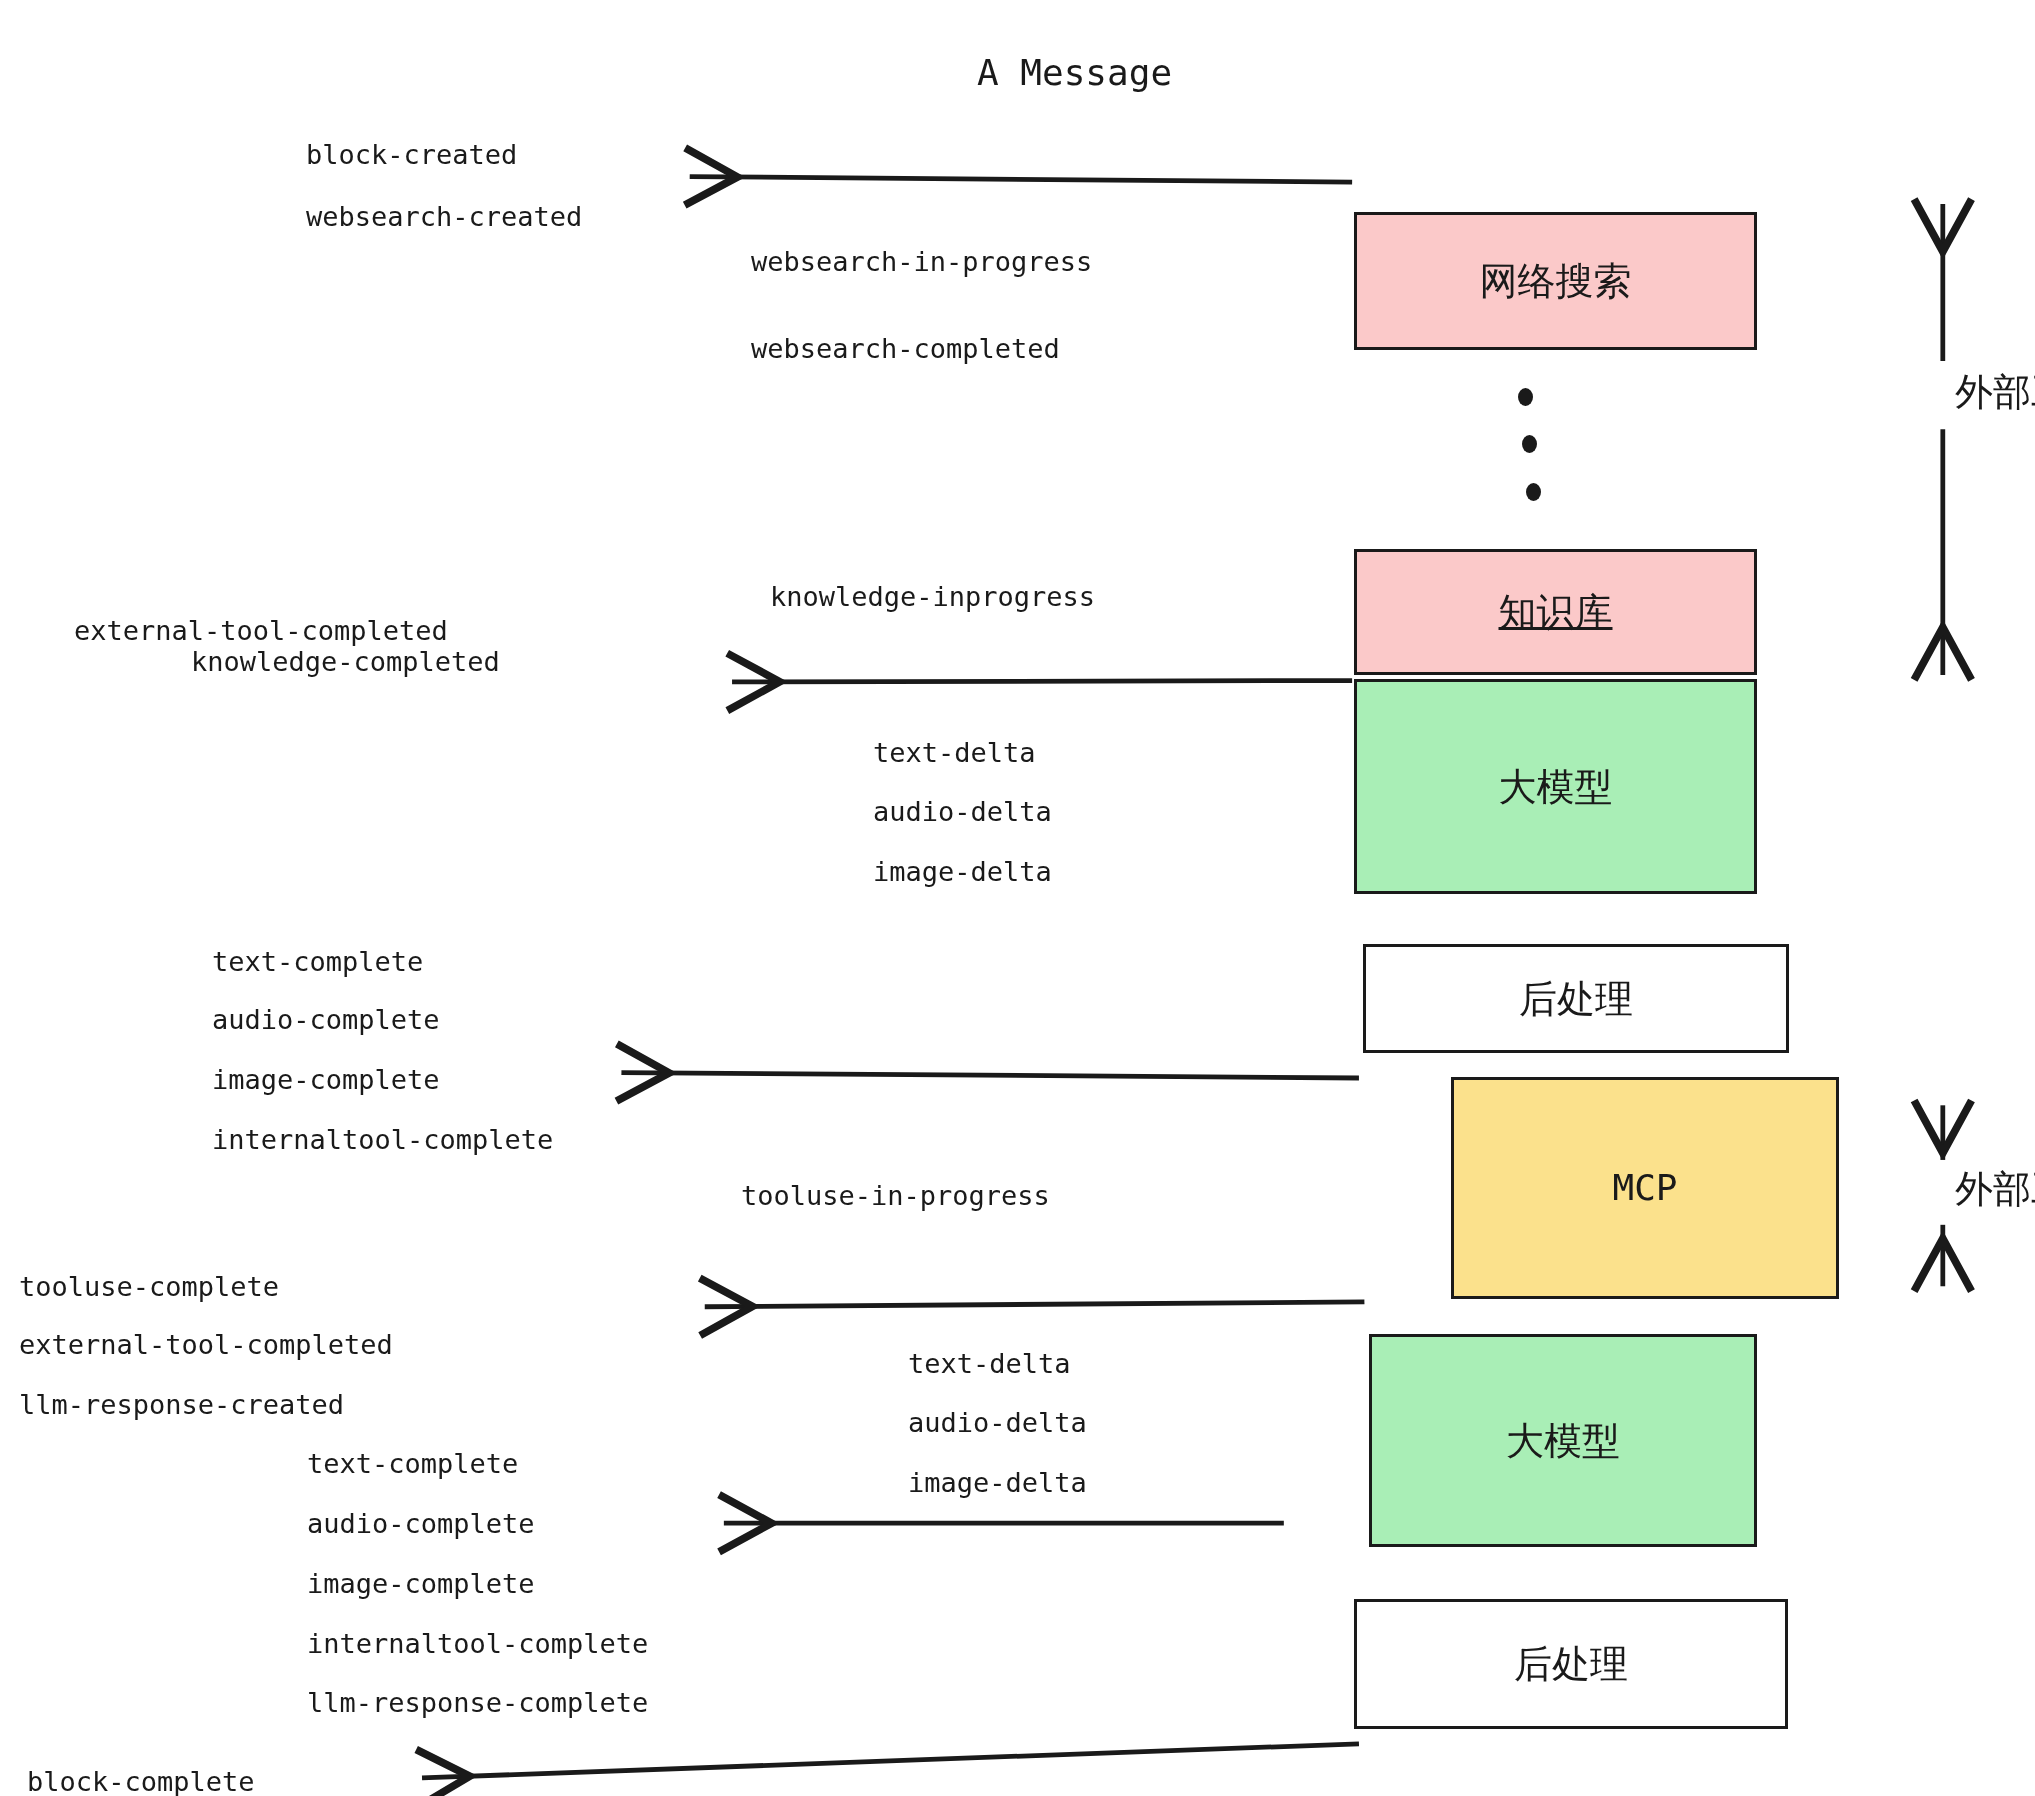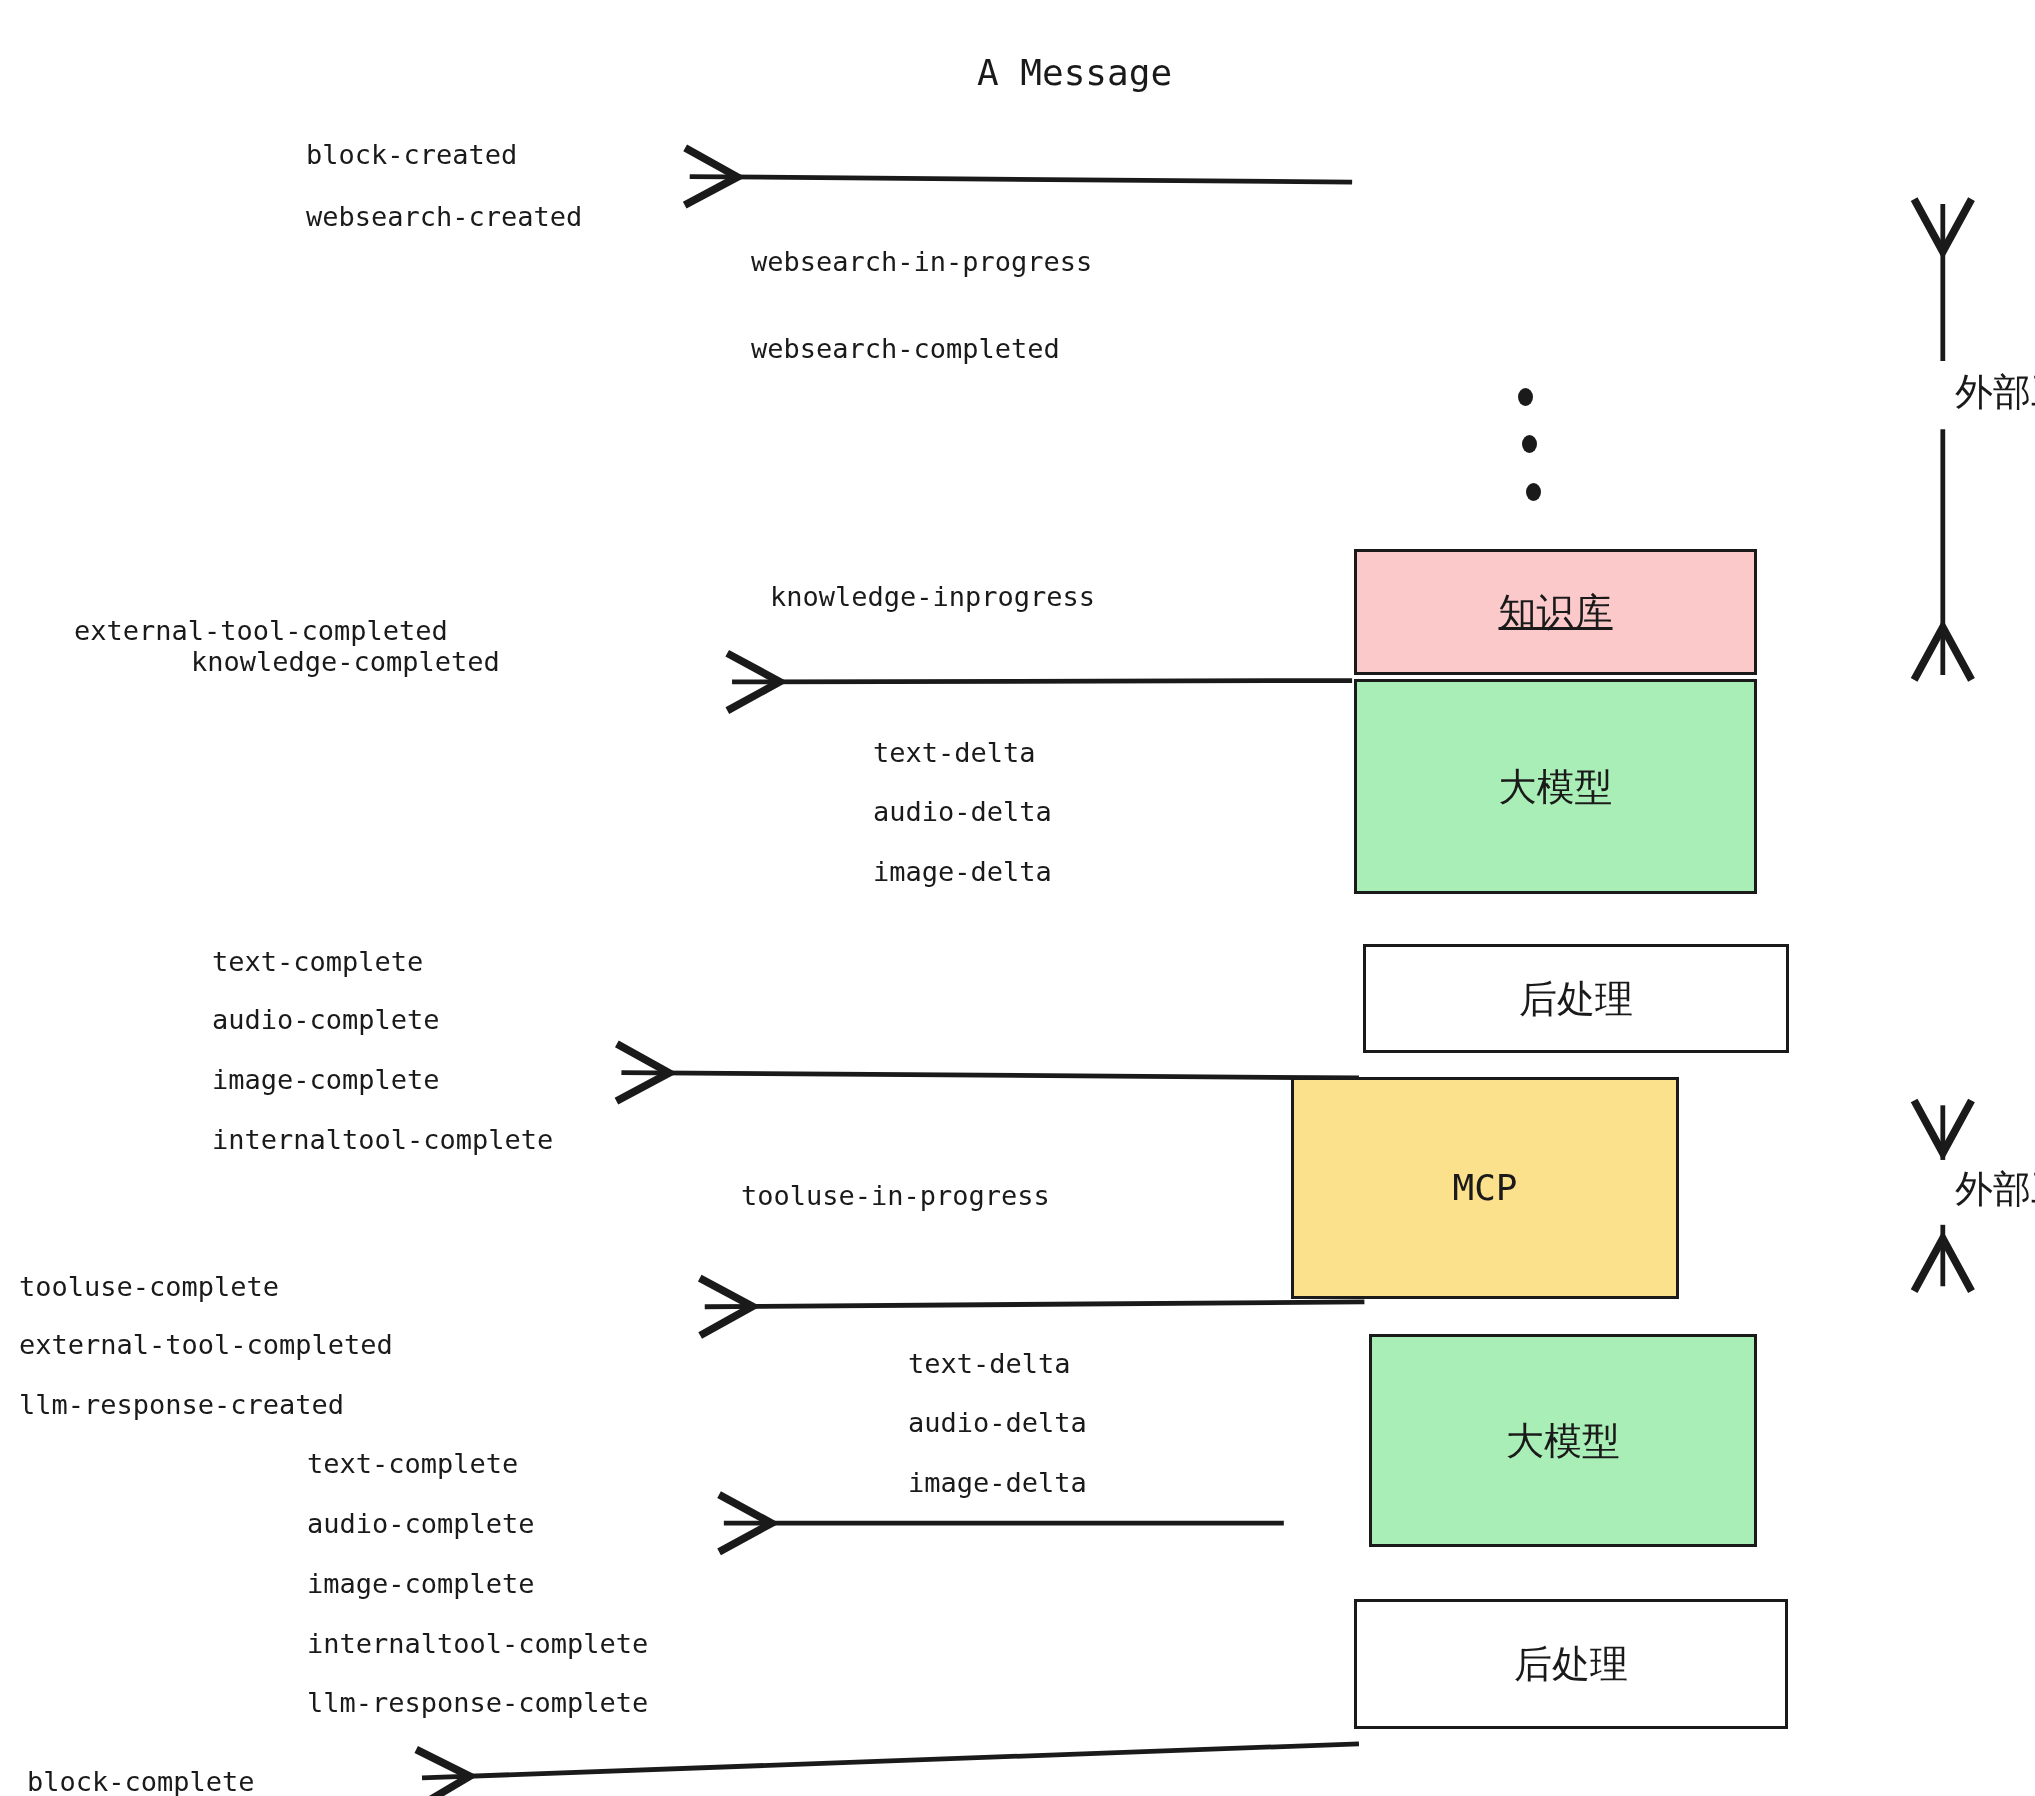--- a/index.html
+++ b/index.html
@@ -97,34 +97,37 @@
       <path d="M 1990,2495 L 618,2545" marker-end="url(#ah)"></path>
     </g>
     <g stroke="#1a1a1a" stroke-width="7" fill="none">
       <path d="M 2845,470 L 2845,240" marker-end="url(#ahv)"></path>
       <path d="M 2845,570 L 2845,930" marker-end="url(#ahv)"></path>
       <path d="M 2845,1640 L 2845,1560" marker-end="url(#ahv)"></path>
       <path d="M 2845,1735 L 2845,1825" marker-end="url(#ahv)"></path>
     </g>
   </svg>
 
+  <div class="node" style="left:1354px; top:172px; width:403px; height:138px; background:#fbc9c9;">
+    <span>网络搜索</span>
+  </div>
 
   <div class="node" style="left:1354px; top:509px; width:403px; height:126px; background:#fbc9c9;text-decoration:underline;">
     <span>知识库</span>
   </div>
 
   <div class="node" style="left:1354px; top:639px; width:403px; height:215px; background:#a9eeb6;">
     <span>大模型</span>
   </div>
 
   <div class="node" style="left:1363px; top:904px; width:426px; height:109px; background:#ffffff;">
     <span>后处理</span>
   </div>
 
-  <div class="node mcp" style="left:1291px; top:1037px; width:388px; height:222px; background:#fbe18c;">
+  <div class="node mcp" style="left:1451px; top:1037px; width:388px; height:222px; background:#fbe18c;">
     <span>MCP</span>
   </div>
 
   <div class="node" style="left:1369px; top:1294px; width:388px; height:213px; background:#a9eeb6;">
     <span>大模型</span>
   </div>
 
   <div class="node" style="left:1354px; top:1559px; width:434px; height:130px; background:#ffffff;">
     <span>后处理</span>
   </div>

